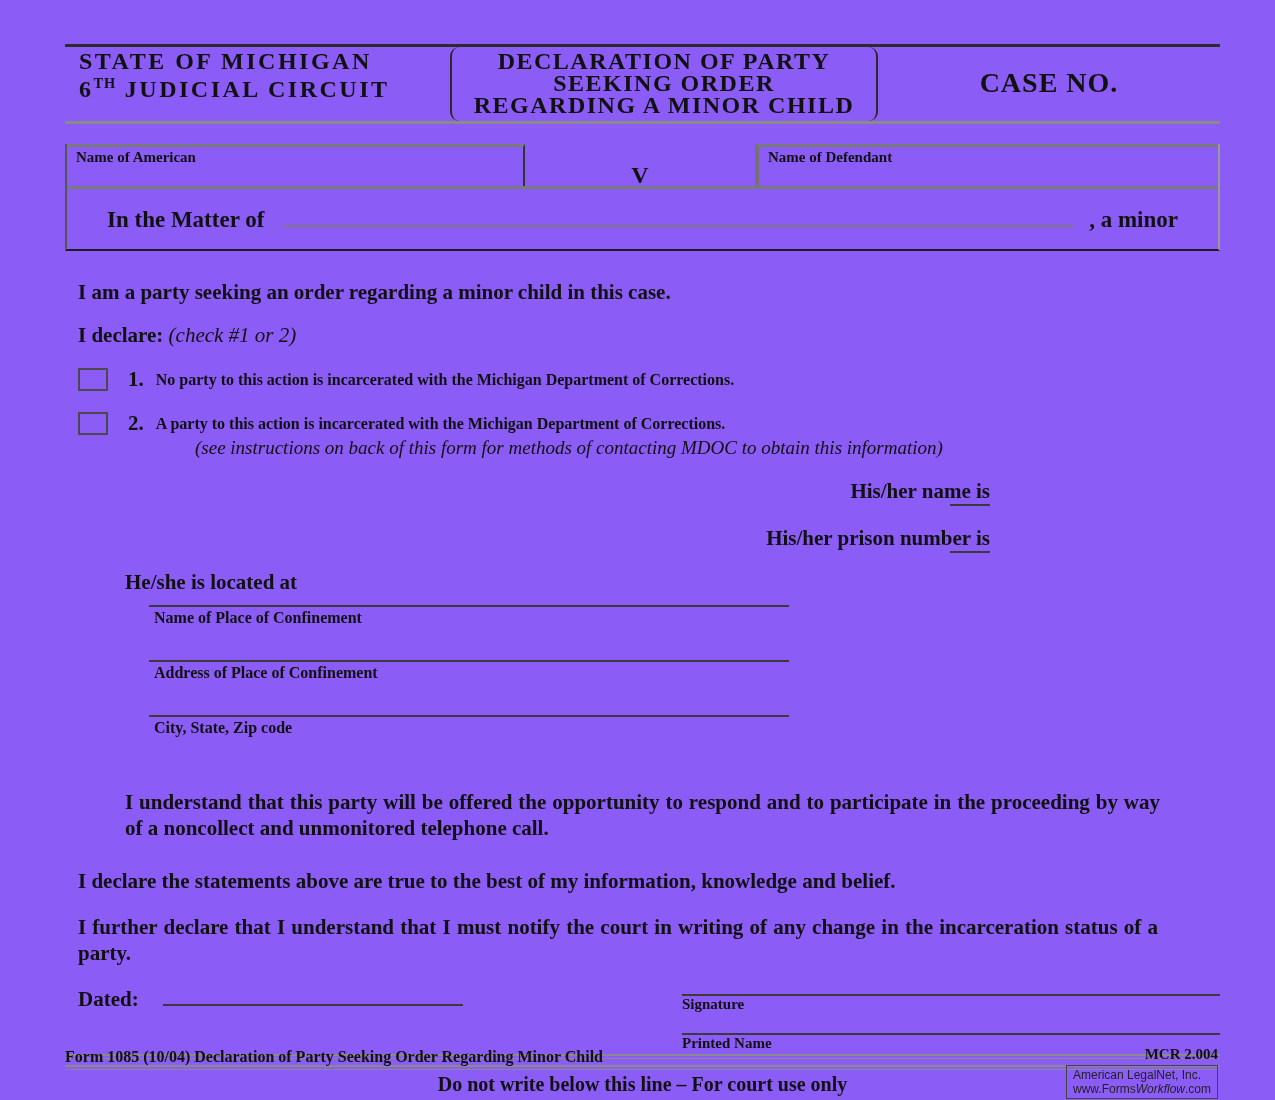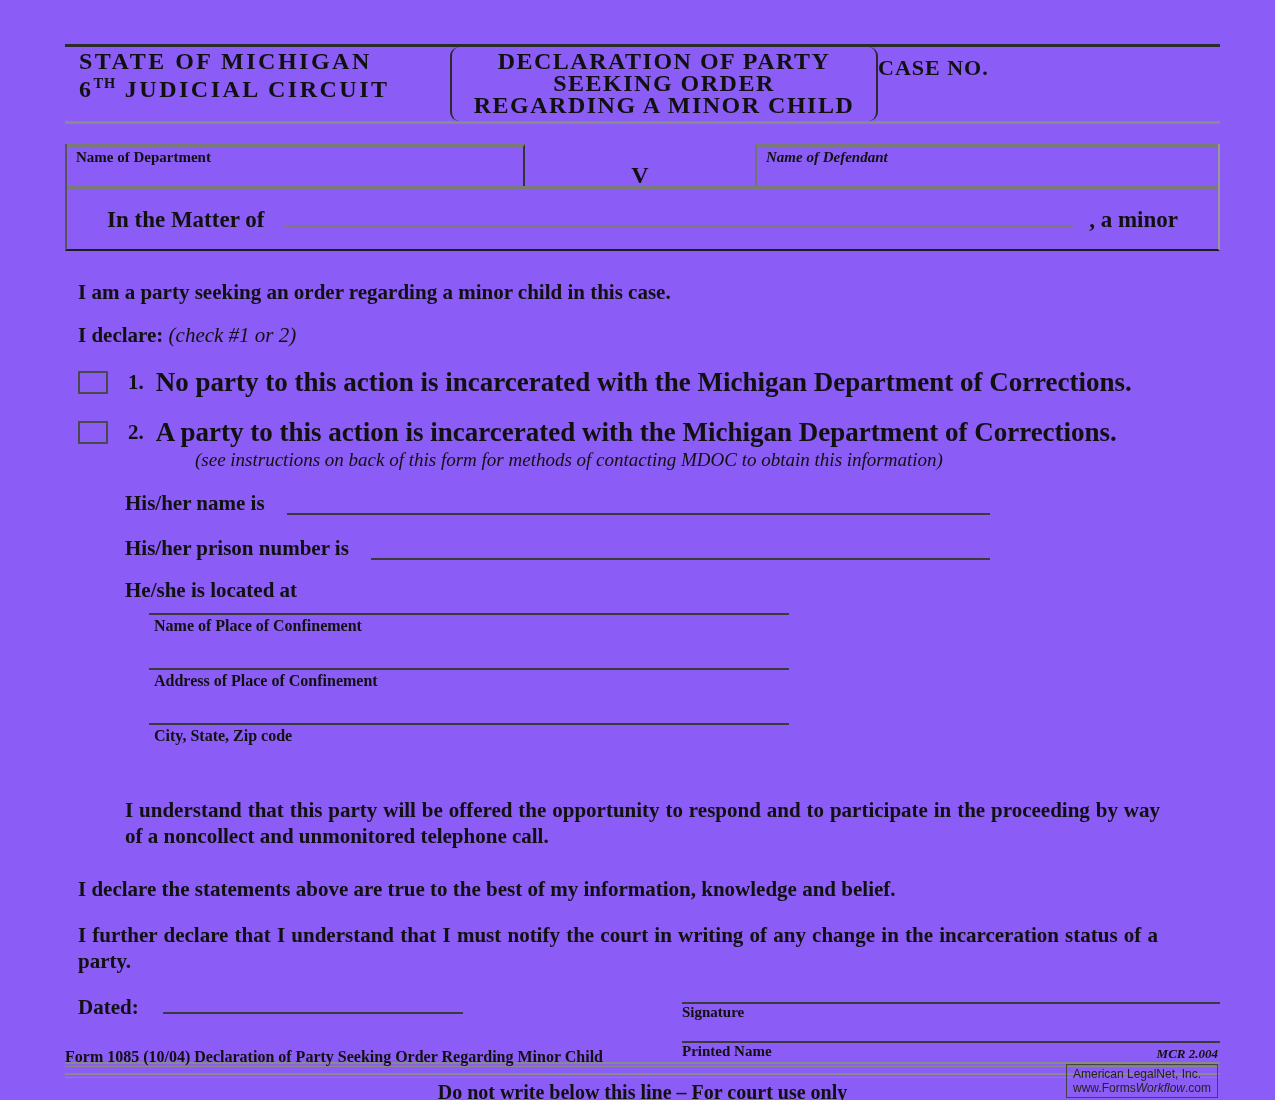--- a/index.html
+++ b/index.html
@@ -6,49 +6,49 @@
   .page{position:relative;width:1275px;height:1100px;background:#8b5cf6;color:#111;
         font-family:"Liberation Serif","DejaVu Serif",serif;overflow:hidden;}
   .content{position:absolute;left:65px;top:0;width:1155px;}
 
   
   .header-table{display:flex;margin-top:44px;border-top:3px solid #2b2b2b;border-bottom:3px solid #8a8a8a;}
   .hcell{box-sizing:border-box;}
   .hc-court{width:385px;padding:3px 0 5px 14px;font-weight:bold;font-size:24px;line-height:22px;letter-spacing:2.5px;}
   .hc-title{width:428px;border-left:2px solid #2b2b2b;border-right:2px solid #2b2b2b;
             text-align:center;font-weight:bold;font-size:24px;line-height:22px;letter-spacing:1.5px;padding:3px 0 5px;border-radius:9px;}
-  .hc-case{flex:1;font-weight:bold;font-size:22px;letter-spacing:1px;padding-top:8px;}
+  .hc-case{flex:1;text-align:center;font-weight:bold;font-size:28px;letter-spacing:1px;padding-top:20px;}
   .hc-court sup{font-size:60%;vertical-align:super;letter-spacing:1px;}
 
   
   .caption{margin-top:20px;border-left:2px solid #555;border-right:2px solid #999;border-bottom:2px solid #1c1c1c;}
   .cap-row1{display:flex;height:42px;}
   .cap-plaintiff{width:458px;border-top:3px solid #7a7a7a;border-right:2px solid #333;box-sizing:border-box;padding:2px 0 0 9px;}
   .cap-v{width:230px;display:flex;align-items:flex-end;justify-content:center;
          font-weight:bold;font-size:24px;line-height:22px;box-sizing:border-box;}
-  .cap-defendant{flex:1;border-top:3px solid #7a7a7a;border-left:2px solid #737373;box-sizing:border-box;padding:2px 0 0 9px;font-style:italic;}
+  .cap-defendant{flex:1;border-top:3px solid #7a7a7a;border-left:4px solid #737373;box-sizing:border-box;padding:2px 0 0 9px;}
   .small-label{font-weight:bold;font-size:15px;line-height:17px;}
   .cap-divider{border-top:3px solid #7a7a7a;}
   .cap-row2{display:flex;align-items:baseline;padding:12px 40px 16px 40px;font-weight:bold;font-size:23px;}
   .matter-label{white-space:nowrap;text-align:right;}
   .matter-line{flex:1;border-bottom:2px solid #7a7a7a;margin:0 16px 2px 20px;height:24px;}
   .minor-suffix{white-space:nowrap;}
 
   
   .bold-text{font-weight:bold;font-size:21px;line-height:26px;}
   .intro{margin:28px 0 0 13px;}
   .declare-line{margin:17px 0 0 13px;}
   .note-italic{font-weight:normal;font-style:italic;font-size:21px;}
   .option-row{display:flex;align-items:center;margin-top:19px;padding-left:13px;}
   .checkbox{width:26px;height:19px;border:2px solid #4a4a4a;flex:0 0 auto;}
   .option-num{font-weight:bold;font-size:21px;margin:0 12px 0 20px;}
-  .option-text{font-weight:bold;font-size:27px;}
+  .option-text{font-weight:bold;font-size:16px;}
   .option-note{margin:1px 0 0 130px;font-style:italic;font-size:19px;}
 
-  .field-row{display:flex;align-items:flex-start;margin:20px 0 0 60px;width:865px;}
+  .field-row{display:flex;align-items:flex-end;margin:20px 0 0 60px;width:865px;flex-direction:column;}
   .field-label{font-weight:bold;font-size:21px;white-space:nowrap;}
   .field-line{flex:1;border-bottom:2px solid #3a3a3a;margin-left:22px;height:22px;min-width:40px;}
 
   .located-block{display:flex;margin:17px 0 0 60px;flex-direction:column;}
   .located-lines{width:640px;margin-left:24px;}
   .conf-line{border-bottom:2px solid #3a3a3a;height:22px;}
   .conf-item:first-child .conf-line{height:10px;}
   .conf-label{font-weight:bold;font-size:16px;padding:2px 0 0 5px;line-height:18px;}
   .conf-item + .conf-item{margin-top:11px;}
 
@@ -66,21 +66,21 @@
 
   
   .dbl-line{height:2px;border-top:2px solid #8a8a8a;border-bottom:1px solid #8a8a8a;margin-top:2px;}
   .dbl-line.second{margin-top:6px;}
   .court-use-note{text-align:center;font-weight:bold;font-size:20px;margin-top:3px;}
 
   
   .footer{position:absolute;left:65px;right:57px;top:1046px;display:flex;justify-content:space-between;align-items:flex-start;}
   .form-id{font-weight:bold;font-size:16px;padding-top:2px;}
   .footer-right{display:flex;flex-direction:column;align-items:flex-end;}
-  .mcr{font-weight:bold;font-size:13px;font-style:italic;}
+  .mcr{font-weight:bold;font-size:15px;}
   .legalnet-box{border:1px solid #444;margin-top:2px;padding:2px 6px;
                 font-family:"Liberation Sans","DejaVu Sans",sans-serif;font-size:12px;line-height:14px;color:#222;}
 </style>
 </head>
 <body>
 
 <div class="page">
   <div class="content">
 
     <div class="header-table">
@@ -94,21 +94,21 @@
         <div>REGARDING A MINOR CHILD</div>
       </div>
       <div class="hcell hc-case">
         <span>CASE NO.</span>
       </div>
     </div>
 
     <div class="caption">
       <div class="cap-row1">
         <div class="cap-plaintiff">
-          <div class="small-label">Name of Department</div>
+          <div class="small-label">Name of American</div>
           <div></div>
         </div>
         <div class="cap-v">
           <span>V</span>
         </div>
         <div class="cap-defendant">
           <div class="small-label">Name of Defendant</div>
           <div></div>
         </div>
       </div>

